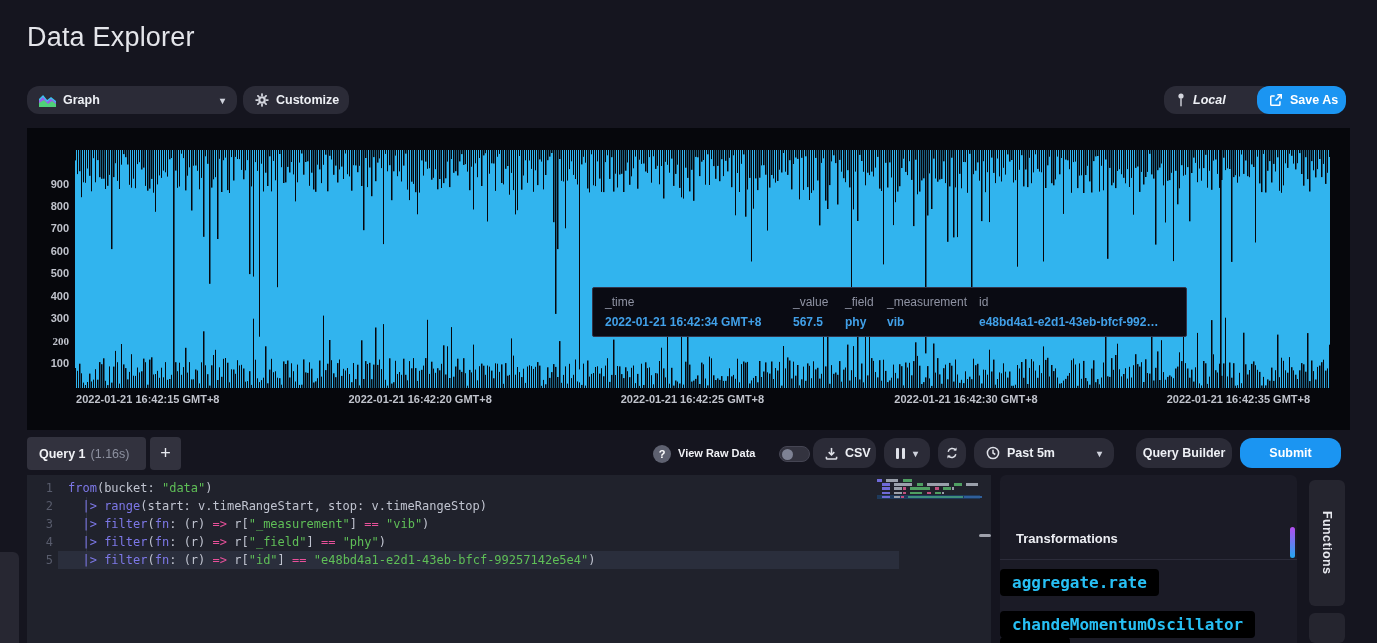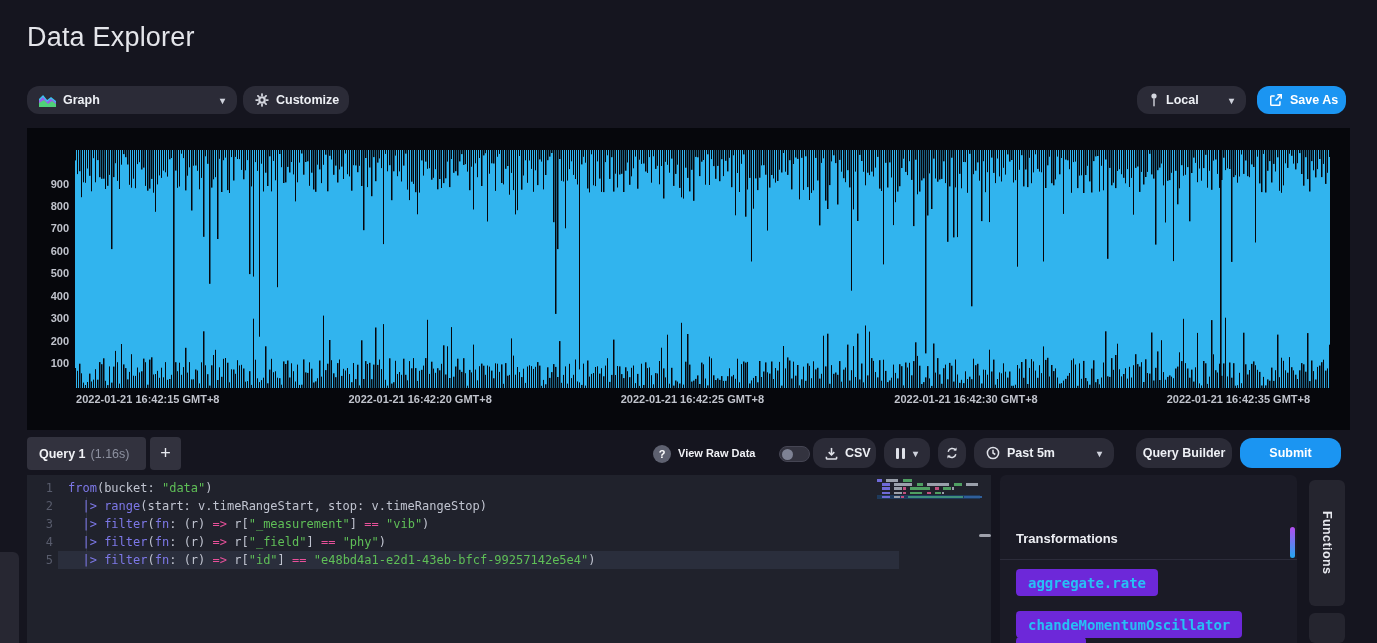--- a/index.html
+++ b/index.html
@@ -84,23 +84,23 @@
                 border:1px solid #53536a; border-radius:6px; display:flex; align-items:center;
                 gap:8px; padding:0 10px; }
   .search-box input { flex:1; background:transparent; border:none; outline:none;
                       font-style:italic; font-size:13px; color:#c6c8d4;
                       font-family:"Liberation Sans", sans-serif; }
   .search-box input::placeholder { color:#8d8fa0; }
   .fn-section { position:absolute; left:16px; top:56px; font-size:13px; font-weight:700; color:#edeef3; }
   .fn-divider { position:absolute; left:0; top:84px; width:297px; height:1px; background:#2c2c3a; }
   .fn-scrollbar { position:absolute; left:290px; top:52px; width:5px; height:31px; border-radius:3px;
                   background:linear-gradient(#b44df0, #22a7f0); cursor:pointer; }
-  .pill { position:absolute; left:16px; height:27px; background:#6d28d9; border-radius:4px;
+  .pill { position:absolute; left:0; height:27px; background:#000000; border-radius:4px;
           display:flex; align-items:center; padding:0 12px; cursor:pointer;
-          font-family:"DejaVu Sans Mono", monospace; font-size:14px; font-weight:700; color:#27c0f5; }
+          font-family:"DejaVu Sans Mono", monospace; font-size:16px; font-weight:700; color:#27c0f5; }
   .side-tab { position:absolute; left:1309px; width:36px; background:#25252f; border-radius:6px;
               display:flex; align-items:center; justify-content:center; cursor:pointer; }
   .side-tab .vtext { writing-mode:vertical-rl; font-size:12.5px; font-weight:700;
                      color:#e8e9ef; letter-spacing:.4px; }
   .left-edge { position:absolute; left:0; top:552px; width:19px; height:91px;
                background:#272732; border-radius:0 6px 0 0; }
 
   .icon { flex:0 0 auto; display:flex; align-items:center; justify-content:center; }
 </style>
 </head>
@@ -133,21 +133,21 @@
         <rect x="7" y="12.2" width="2" height="3.4" rx="0.7" transform="rotate(90 8 8)"></rect>
         <rect x="7" y="0.4" width="2" height="3.4" rx="0.7" transform="rotate(135 8 8)"></rect>
         <rect x="7" y="12.2" width="2" height="3.4" rx="0.7" transform="rotate(135 8 8)"></rect>
         <circle cx="8" cy="8" r="4.4"></circle>
         <circle cx="8" cy="8" r="1.9" fill="#2b2b37"></circle>
       </svg>
     </span>
     <span>Customize</span>
   </div>
 
-  <div class="btn" style="left:1137px; top:86px; width:109px;">
+  <div class="btn" style="left:1164px; top:86px; width:109px;font-style:italic;">
     <span class="icon">
       <svg width="10" height="14" viewBox="0 0 10 14" fill="#d4d6de">
         <circle cx="5" cy="3" r="2.6"></circle>
           <rect x="4.3" y="5" width="1.4" height="8.4" rx="0.7"></rect>
       </svg>
     </span>
     <span>Local</span>
     <span class="chev">▾</span>
   </div>
 
@@ -164,21 +164,21 @@
 
   <div class="chart-panel">
     <div id="yticks">
         <div class="ytick" style="top: 49.51px;">900</div>
         <div class="ytick" style="top: 72.001px;">800</div>
         <div class="ytick" style="top: 94.492px;">700</div>
         <div class="ytick" style="top: 116.983px;">600</div>
         <div class="ytick" style="top: 139.474px;">500</div>
         <div class="ytick" style="top: 161.965px;">400</div>
         <div class="ytick" style="top: 184.456px;">300</div>
-        <div class="ytick" style="top: 206.947px;">200</div>
+        <div class="ytick" style="top: 206.947px; font-family: Liberation Serif, serif;">200</div>
         <div class="ytick" style="top: 229.438px;">100</div>
       </div>
     <div class="plot">
       <svg id="chartSvg" viewBox="0 0 1255 238" preserveAspectRatio="none">
           <rect x="0" y="0" width="1255" height="238" fill="#31b4ee"></rect>
           <rect x="0" y="0" width="1" height="10.4" fill="#06070c"></rect>
           <rect x="0" y="218.0" width="1" height="20.0" fill="#06070c"></rect>
           <rect x="2" y="0" width="1" height="24.1" fill="#06070c"></rect>
           <rect x="2" y="220.8" width="1" height="17.2" fill="#06070c"></rect>
           <rect x="4" y="0" width="1.5" height="21.2" fill="#06070c"></rect>
@@ -1438,20 +1438,32 @@
         </svg>
     </div>
     <div id="xticks">
         <div class="xtick" style="left: 120.79px;">2022-01-21 16:42:15 GMT+8</div>
         <div class="xtick" style="left: 393.125px;">2022-01-21 16:42:20 GMT+8</div>
         <div class="xtick" style="left: 665.46px;">2022-01-21 16:42:25 GMT+8</div>
         <div class="xtick" style="left: 939.05px;">2022-01-21 16:42:30 GMT+8</div>
         <div class="xtick" style="left: 1211.38px;">2022-01-21 16:42:35 GMT+8</div>
       </div>
 
+    <div class="tooltip" id="tooltip">
+        <div class="tt-h">_time</div>
+        <div class="tt-h">_value</div>
+        <div class="tt-h">_field</div>
+        <div class="tt-h">_measurement</div>
+        <div class="tt-h">id</div>
+        <div class="tt-v">2022-01-21 16:42:34 GMT+8</div>
+        <div class="tt-v">567.5</div>
+        <div class="tt-v">phy</div>
+        <div class="tt-v">vib</div>
+        <div class="tt-v">e48bd4a1-e2d1-43eb-bfcf-992…</div>
+      </div>
   </div>
 
   <div class="qtab">
     <span>Query 1</span>
     <span class="dur">(1.16s)</span>
   </div>
   <div class="plus-btn">+</div>
 
   <div class="help-circle">?</div>
   <div class="vrd-label">View Raw Data</div>

